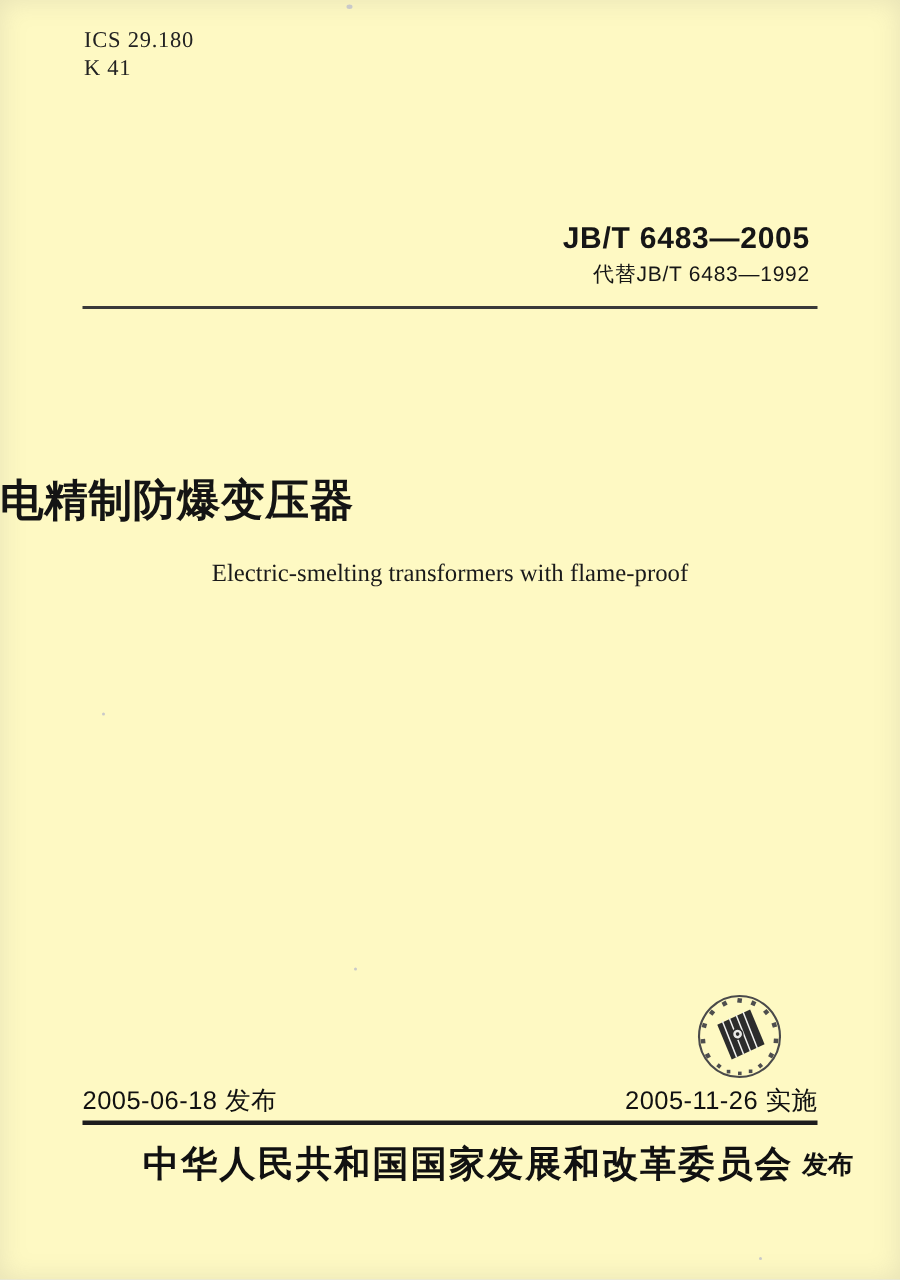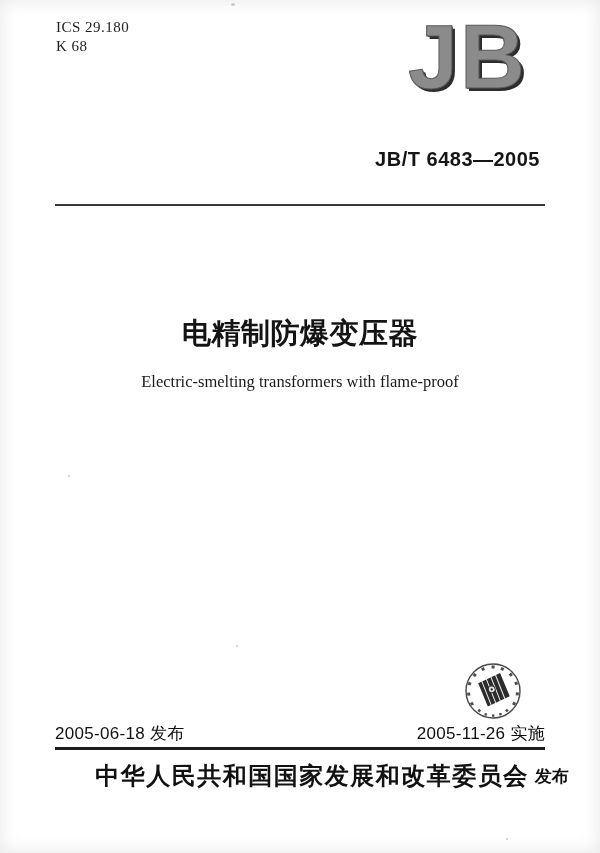--- a/index.html
+++ b/index.html
@@ -2,21 +2,21 @@
 <html><head>
 <meta charset="utf-8">
 <style>
   * { margin: 0; padding: 0; box-sizing: border-box; }
   html, body { background: #e8e8e6; }
   .page {
     position: relative;
     width: 600px;
     height: 853px;
     margin: 0 auto;
-    background: #ffffff;
+    background: #fef9c3;
     overflow: hidden;
     font-family: "Liberation Sans", sans-serif;
     color: #1c1c1c;
     box-shadow: inset 0 0 18px rgba(120,120,120,0.18);
   }
 
   
   .ics-block {
     position: absolute;
     left: 56px;
@@ -88,21 +88,21 @@
     height: 2px;
     background: #3a3a3a;
   }
 
   
   .title-cn {
     position: absolute;
     top: 314px;
     left: 0;
     width: 100%;
-    text-align: center;
+    text-align: left;
     font-size: 29px;
     font-weight: 700;
     letter-spacing: 0.5px;
     color: #141414;
   }
   .title-en {
     position: absolute;
     top: 372px;
     left: 0;
     width: 100%;
@@ -171,28 +171,28 @@
   
   .speck { position: absolute; background: #c9c9c9; width: 2px; height: 2px; border-radius: 50%; }
 </style>
 </head>
 <body>
 
 <div class="page">
 
   <div class="ics-block">
     <div>ICS 29.180</div>
-    <div>K 68</div>
-  </div>
-
-  <div class="jb-logo">JB</div>
+    <div>K 41</div>
+  </div>
+
 
 
   <div class="std-number-block">
     <div class="std-number">JB/T 6483—2005</div>
+    <div class="replaces-note">代替JB/T 6483—1992</div>
   </div>
 
   <div class="rule-top"></div>
 
   <div class="title-cn">电精制防爆变压器</div>
   <div class="title-en">Electric-smelting transformers with flame-proof</div>
 
   <svg class="seal" viewBox="0 0 64 64" aria-hidden="true">
     <circle cx="32" cy="32" r="27" fill="none" stroke="#4a4a4a" stroke-width="1.4"></circle>
 

